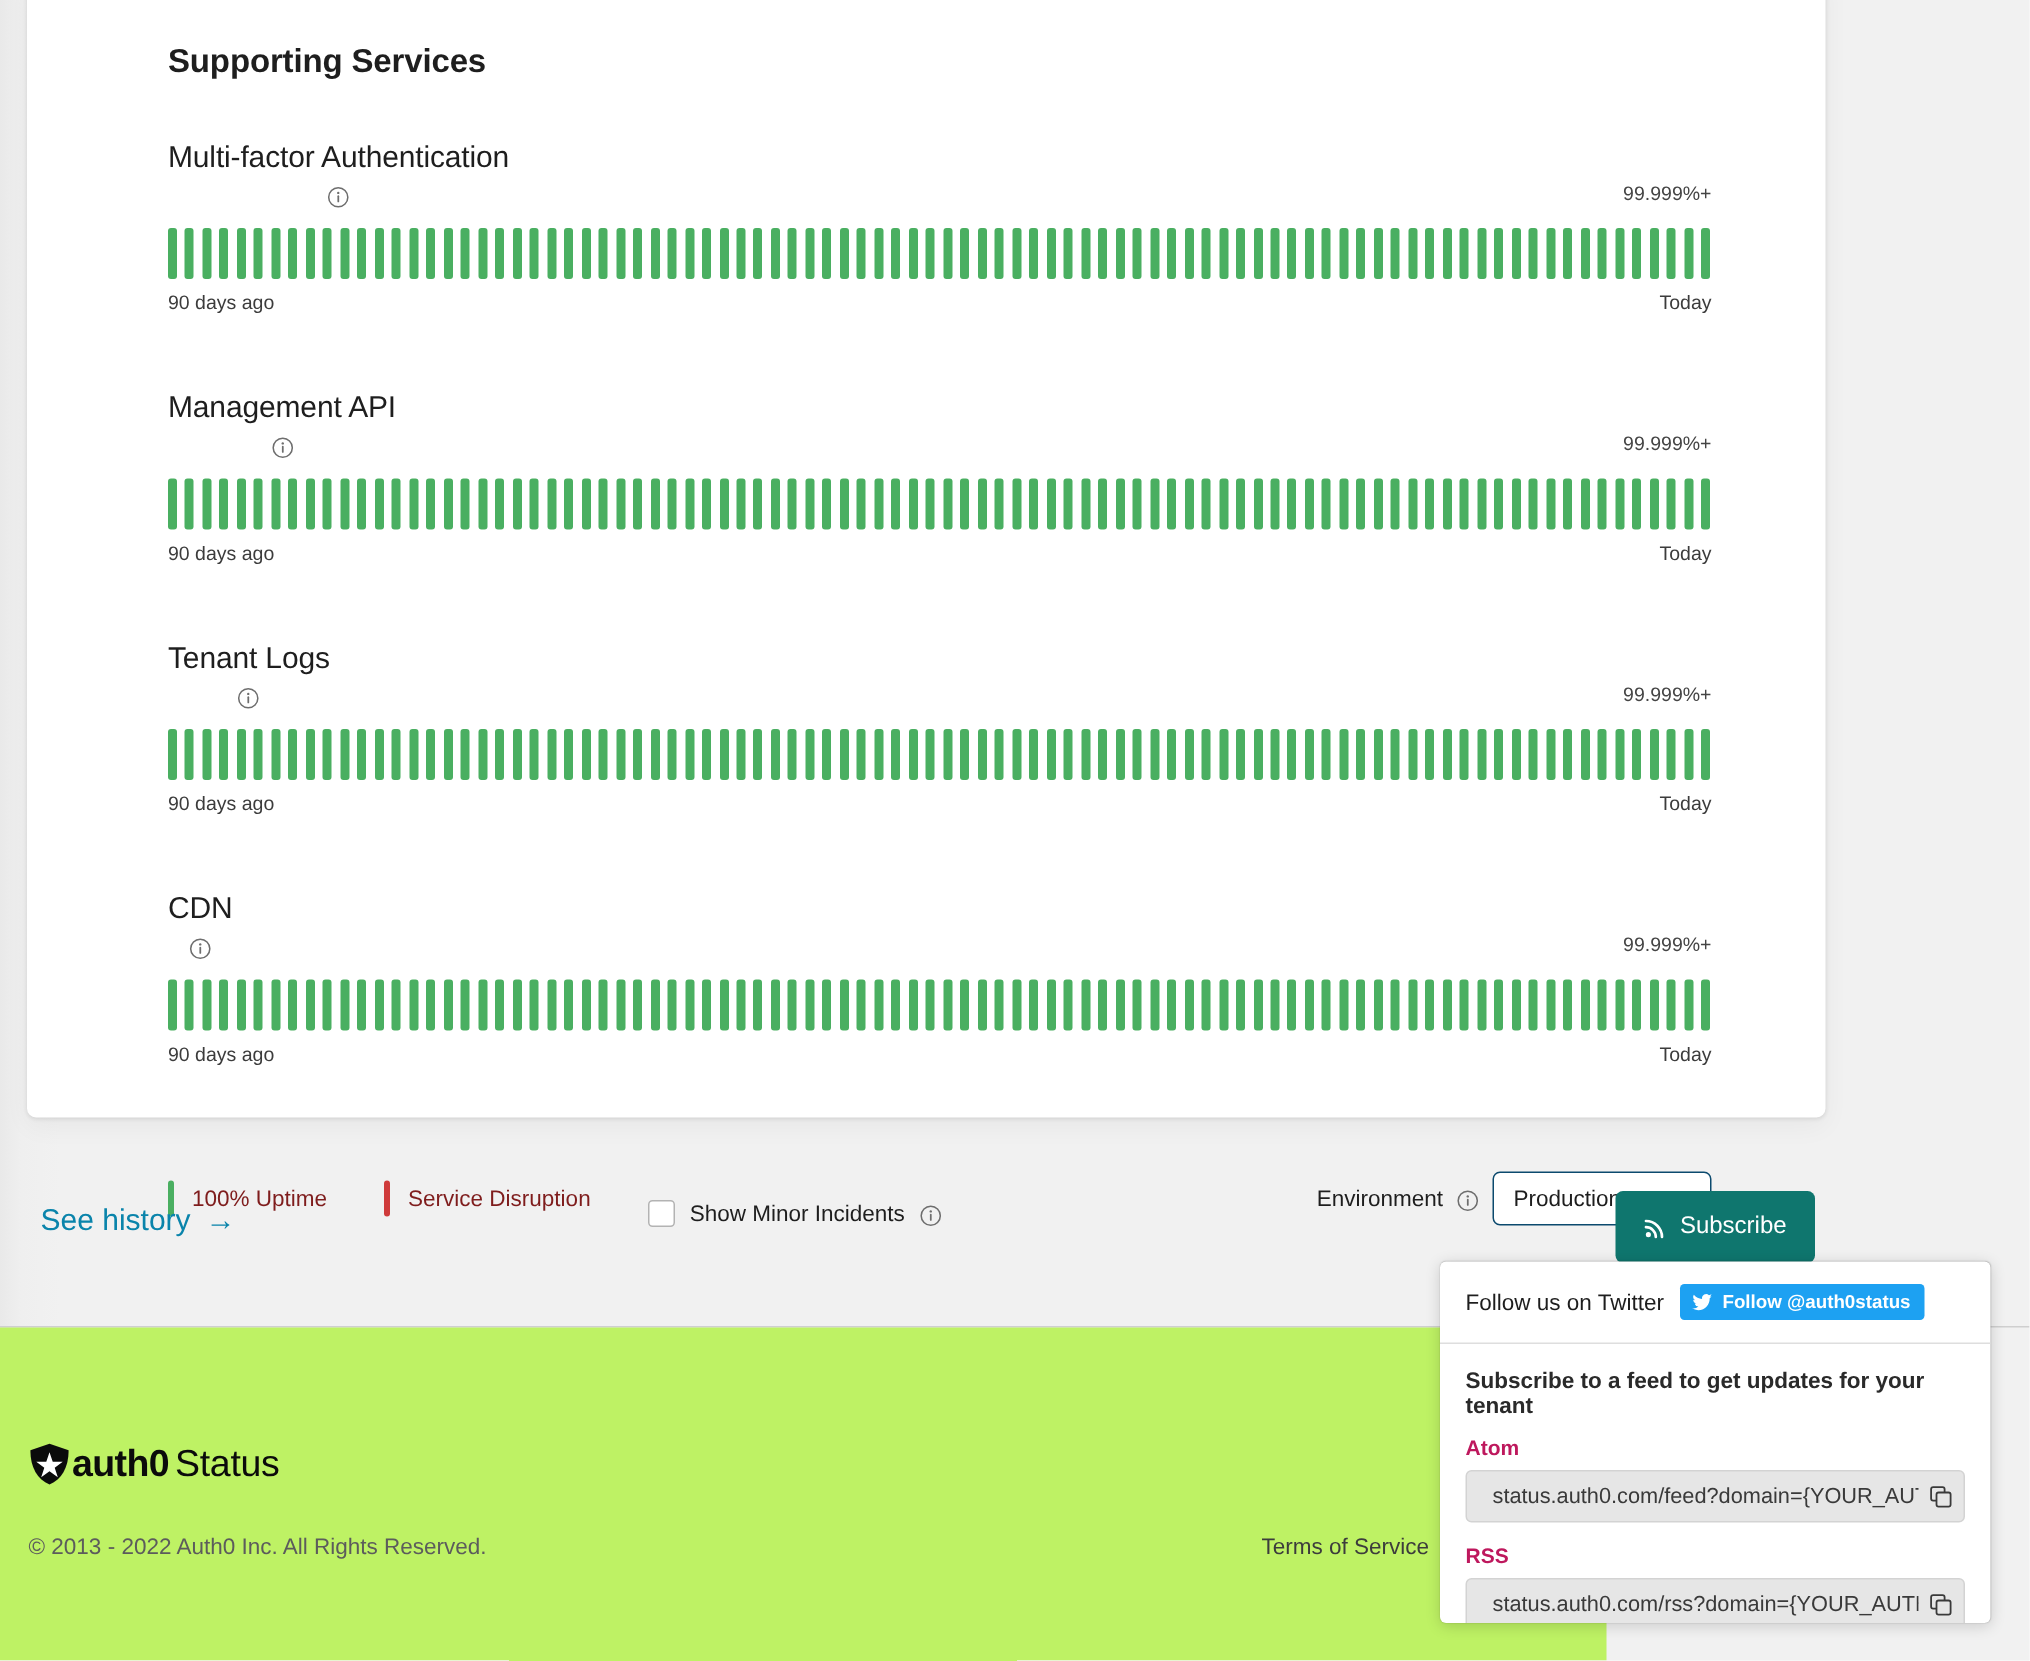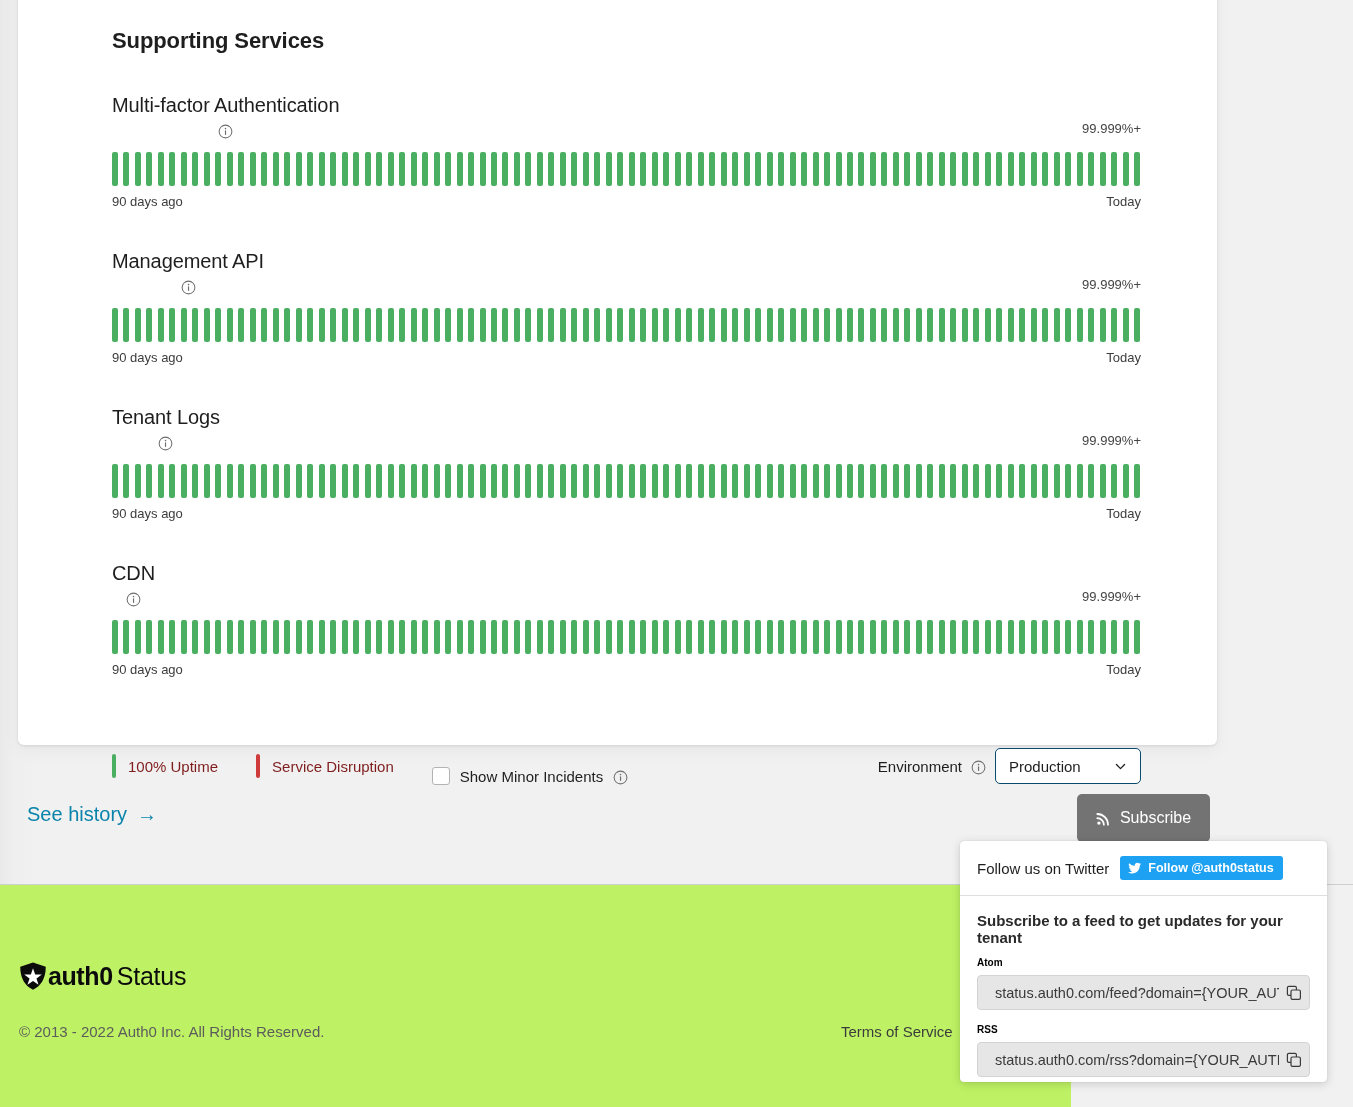--- a/index.html
+++ b/index.html
@@ -44,21 +44,21 @@
     font-size: 22px;
     font-weight: bold;
     color: #1e1e1e;
     letter-spacing: -0.1px;
     margin-top: 28px;
     margin-bottom: 0;
   }
 
   
   .service {
-    margin-top: 41px;
+    margin-top: 52px;
   }
   .service:first-of-type { margin-top: 40px; }
 
   .service-head {
     display: flex;
     align-items: flex-end;
     justify-content: space-between;
     margin-bottom: 14px;
   }
 
@@ -208,21 +208,21 @@
     line-height: 56px;
   }
   .see-history .arrow { font-size: 20px; line-height: 1; }
 
   .subscribe-btn {
     position: absolute;
     left: 1077px;
     top: 794px;
     width: 133px;
     height: 48px;
-    background: #737373;
+    background: #0f766e;
     border: none;
     border-radius: 5px;
     color: #fff;
     font-size: 16px;
     font-family: "Liberation Sans", sans-serif;
     display: flex;
     align-items: center;
     justify-content: center;
     gap: 9px;
     cursor: pointer;
@@ -329,23 +329,23 @@
   .pop-body { padding: 16px 17px 0 17px; }
 
   .pop-lead {
     font-size: 15px;
     font-weight: bold;
     color: #2a2a2a;
     margin-bottom: 11px;
   }
 
   .feed-label {
-    font-size: 10px;
+    font-size: 14px;
     font-weight: bold;
-    color: #000000;
+    color: #be185d;
     margin-bottom: 7px;
   }
   .feed-label.second { margin-top: 14px; }
 
   .feed-input {
     position: relative;
     height: 35px;
     background: #e6e6e6;
     border: 1px solid #d3d3d3;
     border-radius: 4px;

